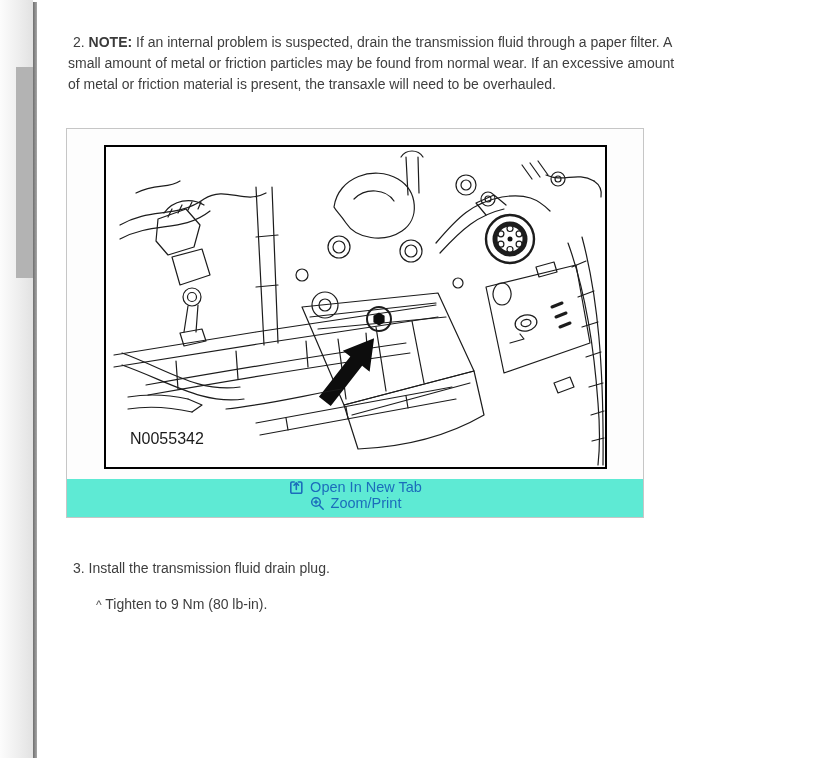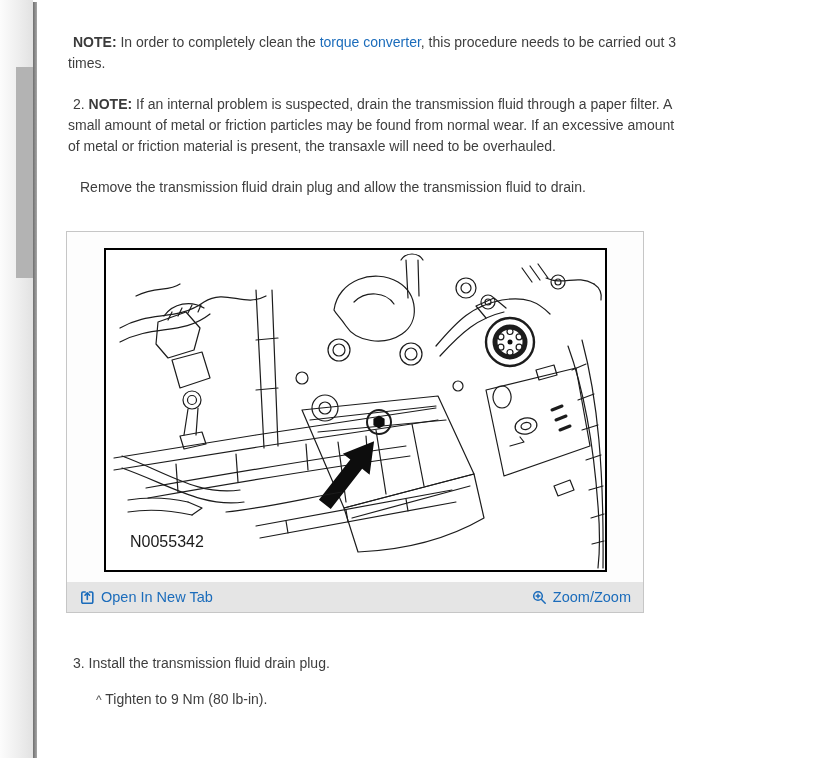--- a/index.html
+++ b/index.html
@@ -15,22 +15,22 @@
   .content{position:absolute;left:37px;top:0;width:797px;box-sizing:border-box;padding:32px 0 0 31px;}
   .para{margin:0 0 20px;width:660px;line-height:21px;white-space:pre-wrap;}
   .para.num-indent{text-indent:5px;}
   .remove-para{padding-left:12px;width:640px;}
   a{color:#1b6cbb;text-decoration:none;cursor:pointer;}
   b{font-weight:bold;color:#3a3a3a;}
   
   .figure{width:576px;border:1px solid #c6c6c6;background:#fdfdfd;margin:33px 0 0 -2px;padding-top:16px;}
   .img-box{width:499px;height:320px;border:2px solid #000;background:#fff;margin:0 auto 10px;}
   .img-box svg{display:block;}
-  .fig-footer{height:30px;background:#e5e5e5;display:flex;align-items:center;
-        justify-content:space-between;padding:0 12px 0 13px;}
+  .fig-footer{height:30px;background:#5eead4;display:flex;align-items:center;
+        justify-content:space-between;padding:0 12px 8px 13px;flex-direction:column;}
   .fig-footer a{display:flex;align-items:center;gap:6px;font-size:14.5px;}
   .fig-footer .icn{display:inline-flex;align-items:center;}
   
   .step3{margin:40px 0 0;width:660px;line-height:21px;white-space:pre-wrap;text-indent:5px;}
   .tighten{margin:15px;width:660px;line-height:21px;white-space:pre-wrap;padding-left:13px;}
   .tighten .caret{font-size:12px;color:#555;}
   
   .art{stroke:#1c1c1c;stroke-width:1.2;fill:none;stroke-linecap:round;stroke-linejoin:round;}
   .art .thick{stroke-width:2.4;}
   .art .fillblk{fill:#0d0d0d;stroke:none;}
@@ -40,29 +40,26 @@
 
 <div class="page">
 
   <div class="scroll-gutter">
     <div class="scroll-thumb"></div>
   </div>
   <div class="divider"></div>
 
   <div class="content">
 
-    <p class="para num-indent"><b>NOTE:</b><span> In order to completely clean the </span><a>torque converter</a><span>, this procedure needs to be carried out 3
-times.</span></p>
 
 
     <p class="para num-indent"><span>2.</span> <b>NOTE:</b><span> If an internal problem is suspected, drain the transmission fluid through a paper filter. A
 small amount of metal or friction particles may be found from normal wear. If an excessive amount
 of metal or friction material is present, the transaxle will need to be overhauled.</span></p>
 
-    <p class="para remove-para"><span>Remove the transmission fluid drain plug and allow the transmission fluid to drain.</span></p>
 
     <div class="figure">
       <div class="img-box">
 
         <svg class="art" width="499" height="320" viewBox="0 0 499 320" aria-label="">
 
           <path d="M14,78 C45,60 70,72 98,52 C120,38 138,58 160,46"></path>
           <path d="M14,92 C48,74 76,86 104,64"></path>
           <path d="M30,46 C50,36 62,42 74,34"></path>
           <path d="M440,28 C458,36 470,24 488,34"></path>
@@ -166,21 +163,21 @@
           <span>Open In New Tab</span>
         </a>
         <a>
           <span class="icn">
             <svg width="15" height="15" viewBox="0 0 15 15" fill="none" stroke="#1b6cbb" stroke-width="1.5" stroke-linecap="round">
               <circle cx="6" cy="6" r="4.3"></circle>
               <path d="M9.3,9.3 L13.2,13.2"></path>
               <path d="M6,4.2 V7.8 M4.2,6 H7.8"></path>
             </svg>
           </span>
-          <span>Zoom/Zoom</span>
+          <span>Zoom/Print</span>
         </a>
       </div>
     </div>
 
     <p class="step3"><span>3.</span><span> Install the transmission fluid drain plug.</span></p>
 
     <p class="tighten"><span class="caret">^</span><span> Tighten to 9 Nm (80 lb-in).</span></p>
 
   </div>
 </div>

